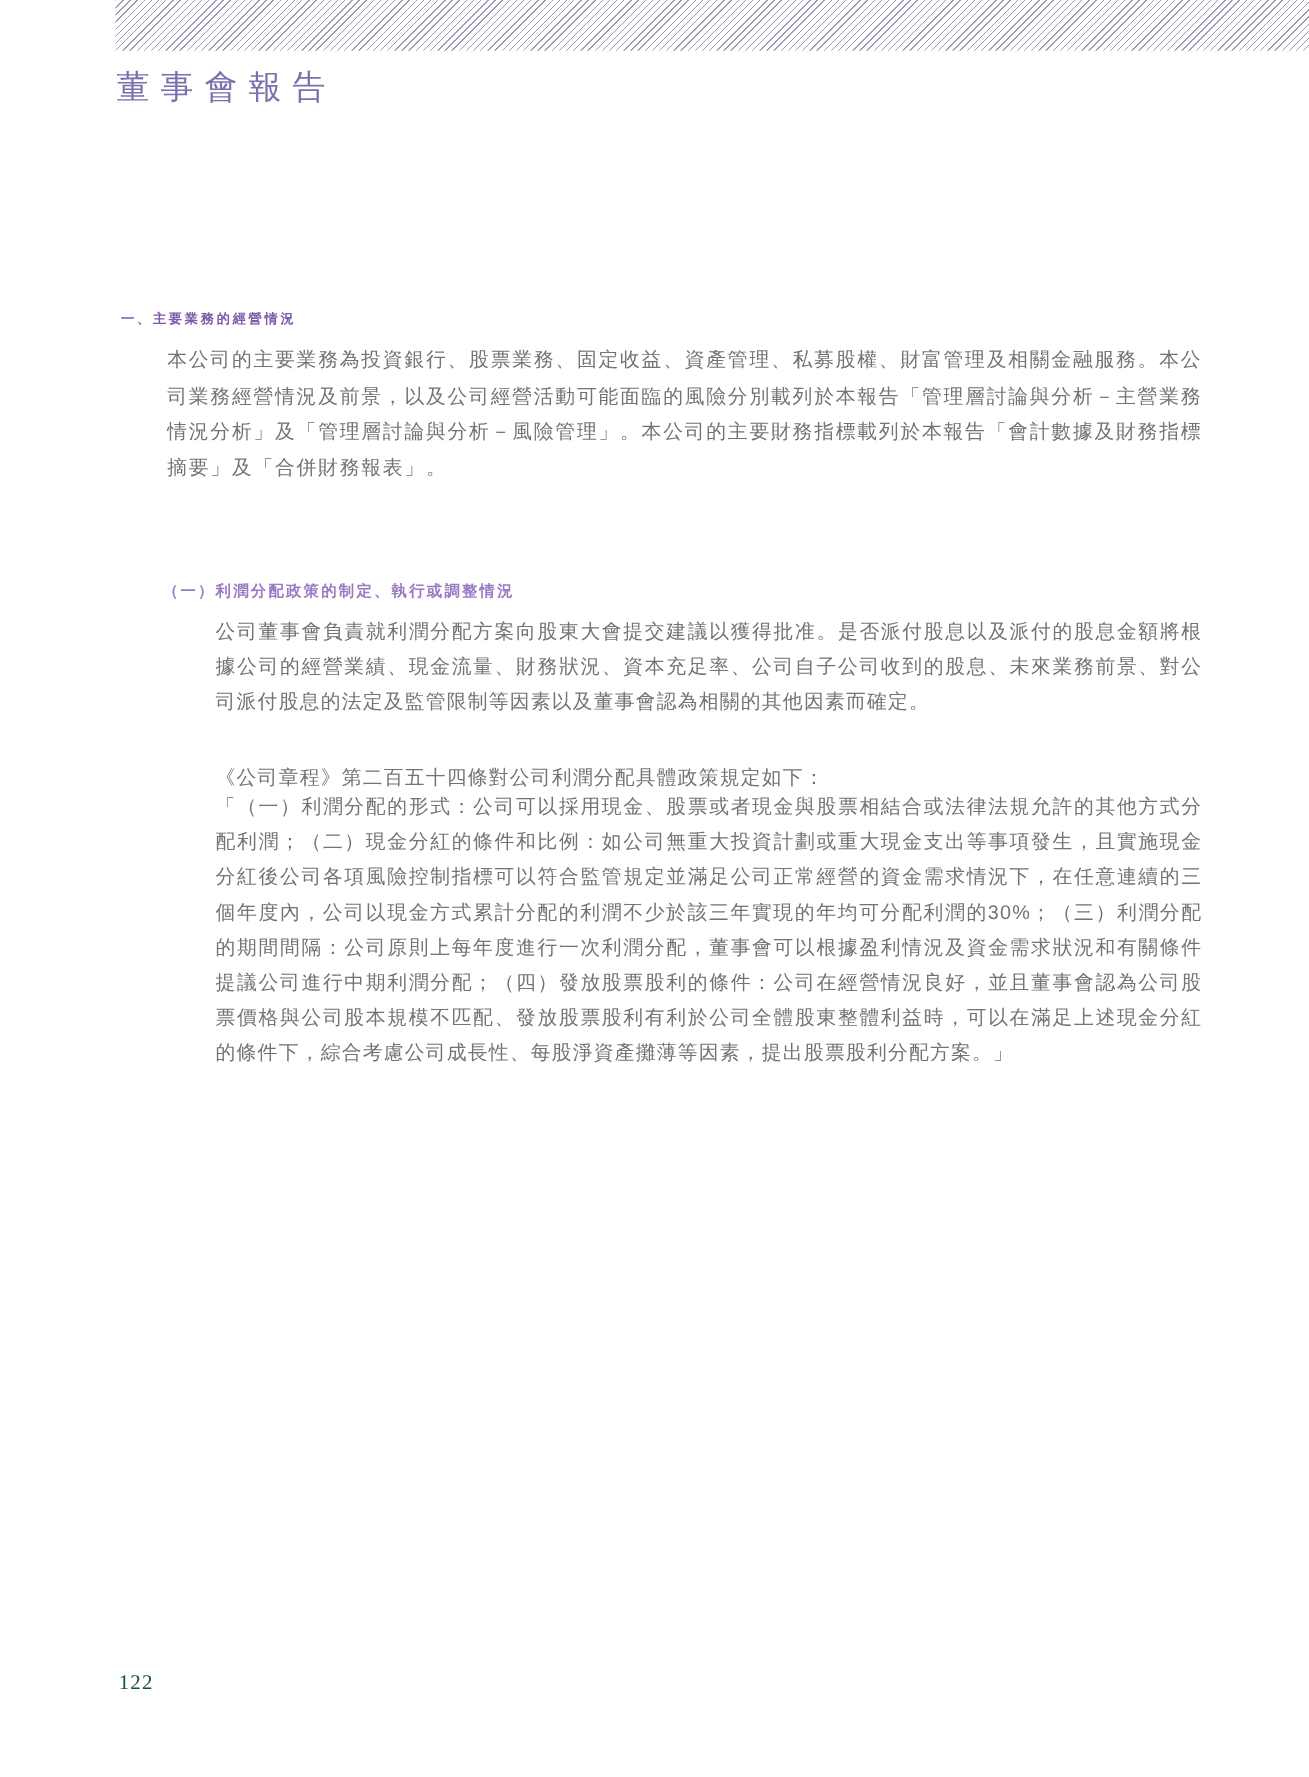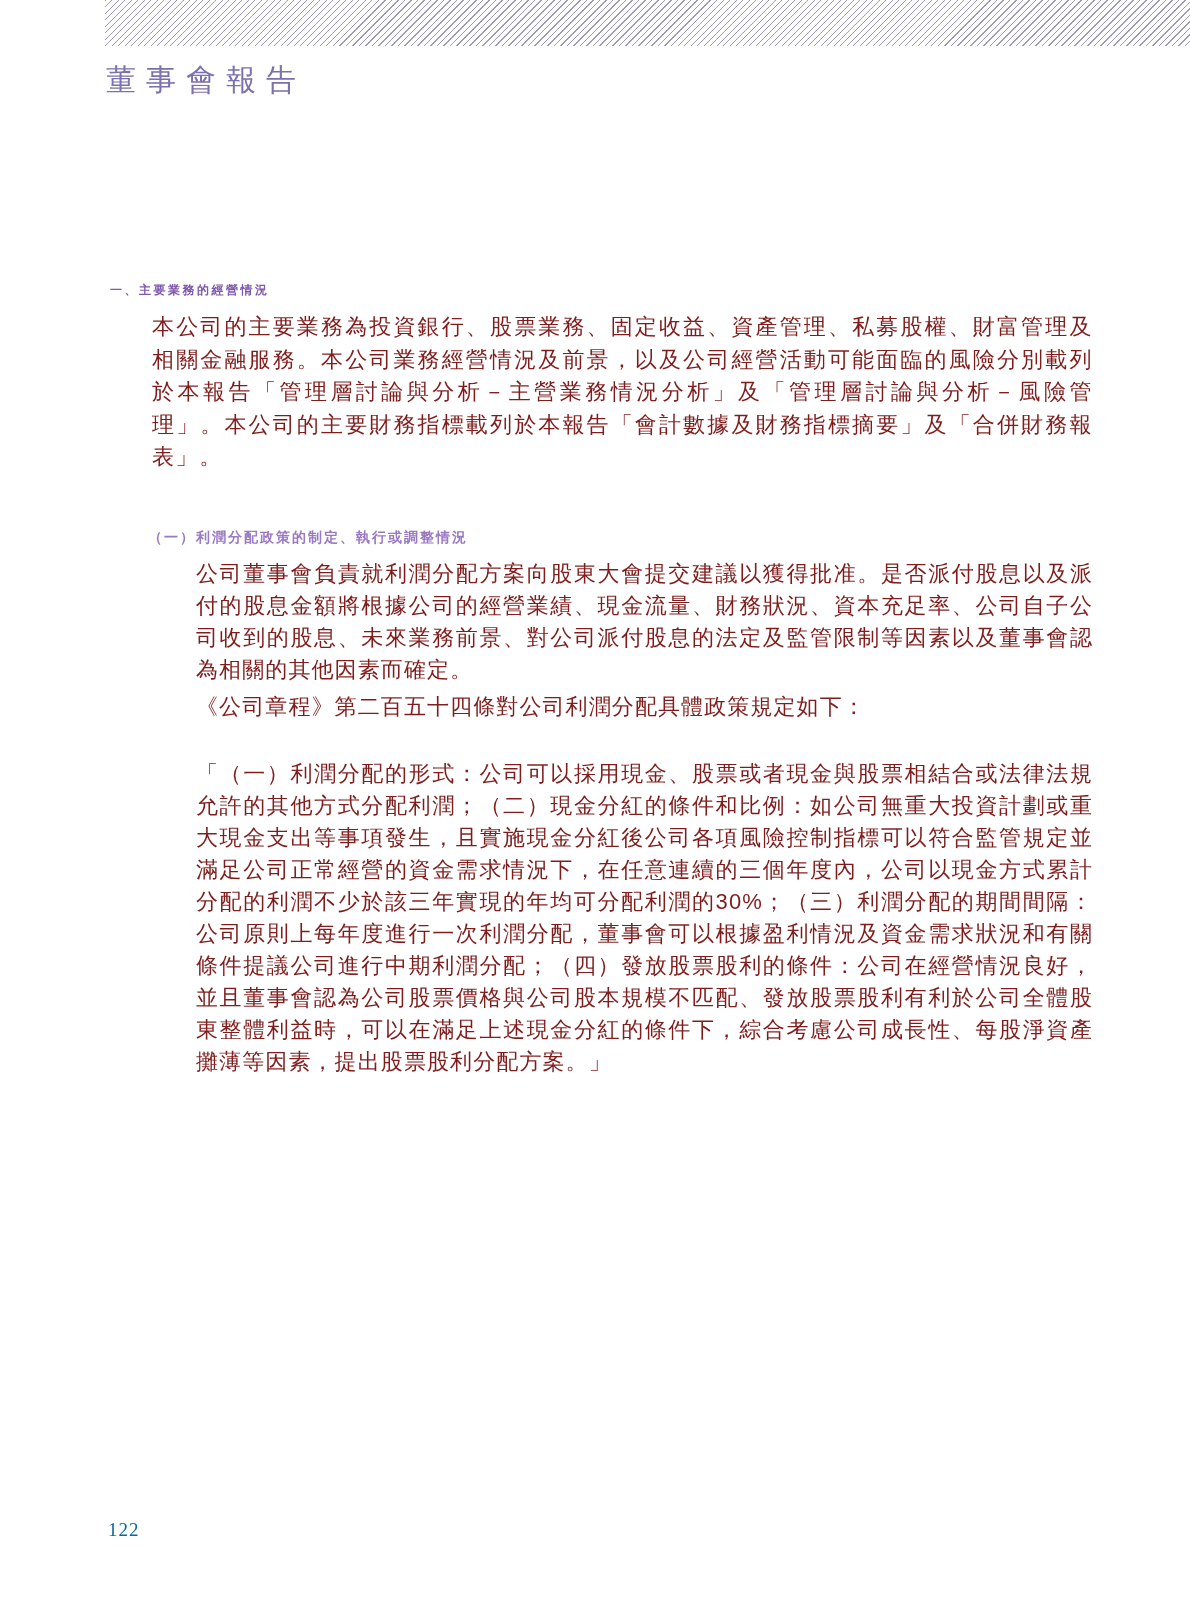--- a/index.html
+++ b/index.html
@@ -65,48 +65,48 @@
     top: 523px;
     font-size: 14px;
     font-weight: bold;
     color: #9a7ac3;
     letter-spacing: 2px;
     line-height: 28px;
     white-space: nowrap;
   }
   .body-par {
     position: absolute;
-    font-size: 22px;
-    color: #7f1d1d;
+    font-size: 18px;
+    color: #737373;
     letter-spacing: 1.6px;
     line-height: 32.5px;
     text-align: justify;
     text-justify: inter-character;
   }
   .par-1 {
     left: 152px;
     top: 311px;
     width: 941px;
   }
   .sub-par {
     left: 196px;
     width: 897px;
     letter-spacing: 1.1px;
     line-height: 32px;
   }
   .sub-par.p-a { top: 558px; }
   .sub-par.p-b { top: 691px; }
-  .sub-par.p-c { top: 758px; }
+  .sub-par.p-c { top: 717px; }
   .page-number {
     position: absolute;
     left: 108px;
     top: 1519px;
     font-family: "Liberation Serif", "DejaVu Serif", serif;
     font-size: 19px;
-    color: #0369a1;
+    color: #14532d;
     letter-spacing: 1px;
   }
 </style>
 </head>
 <body>
 
 <div class="page">
 
   <div class="hatch-banner"></div>
 

